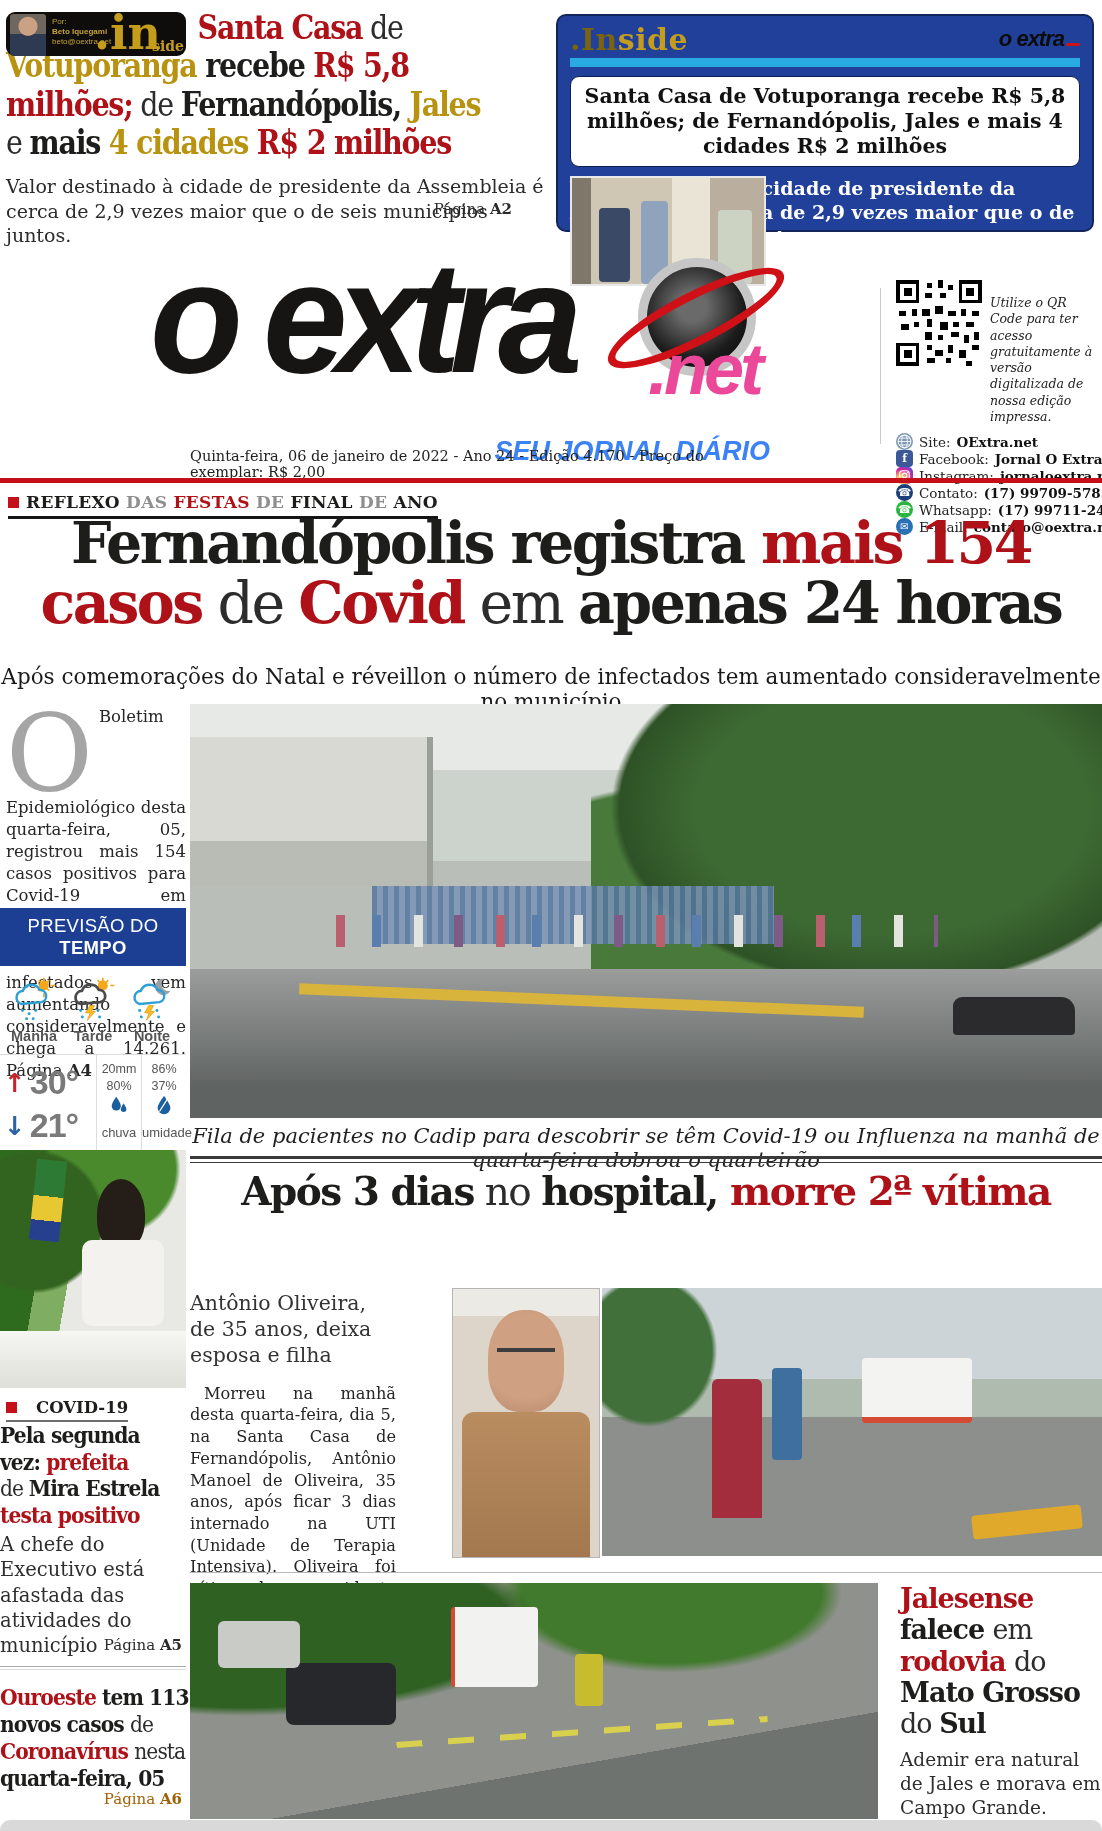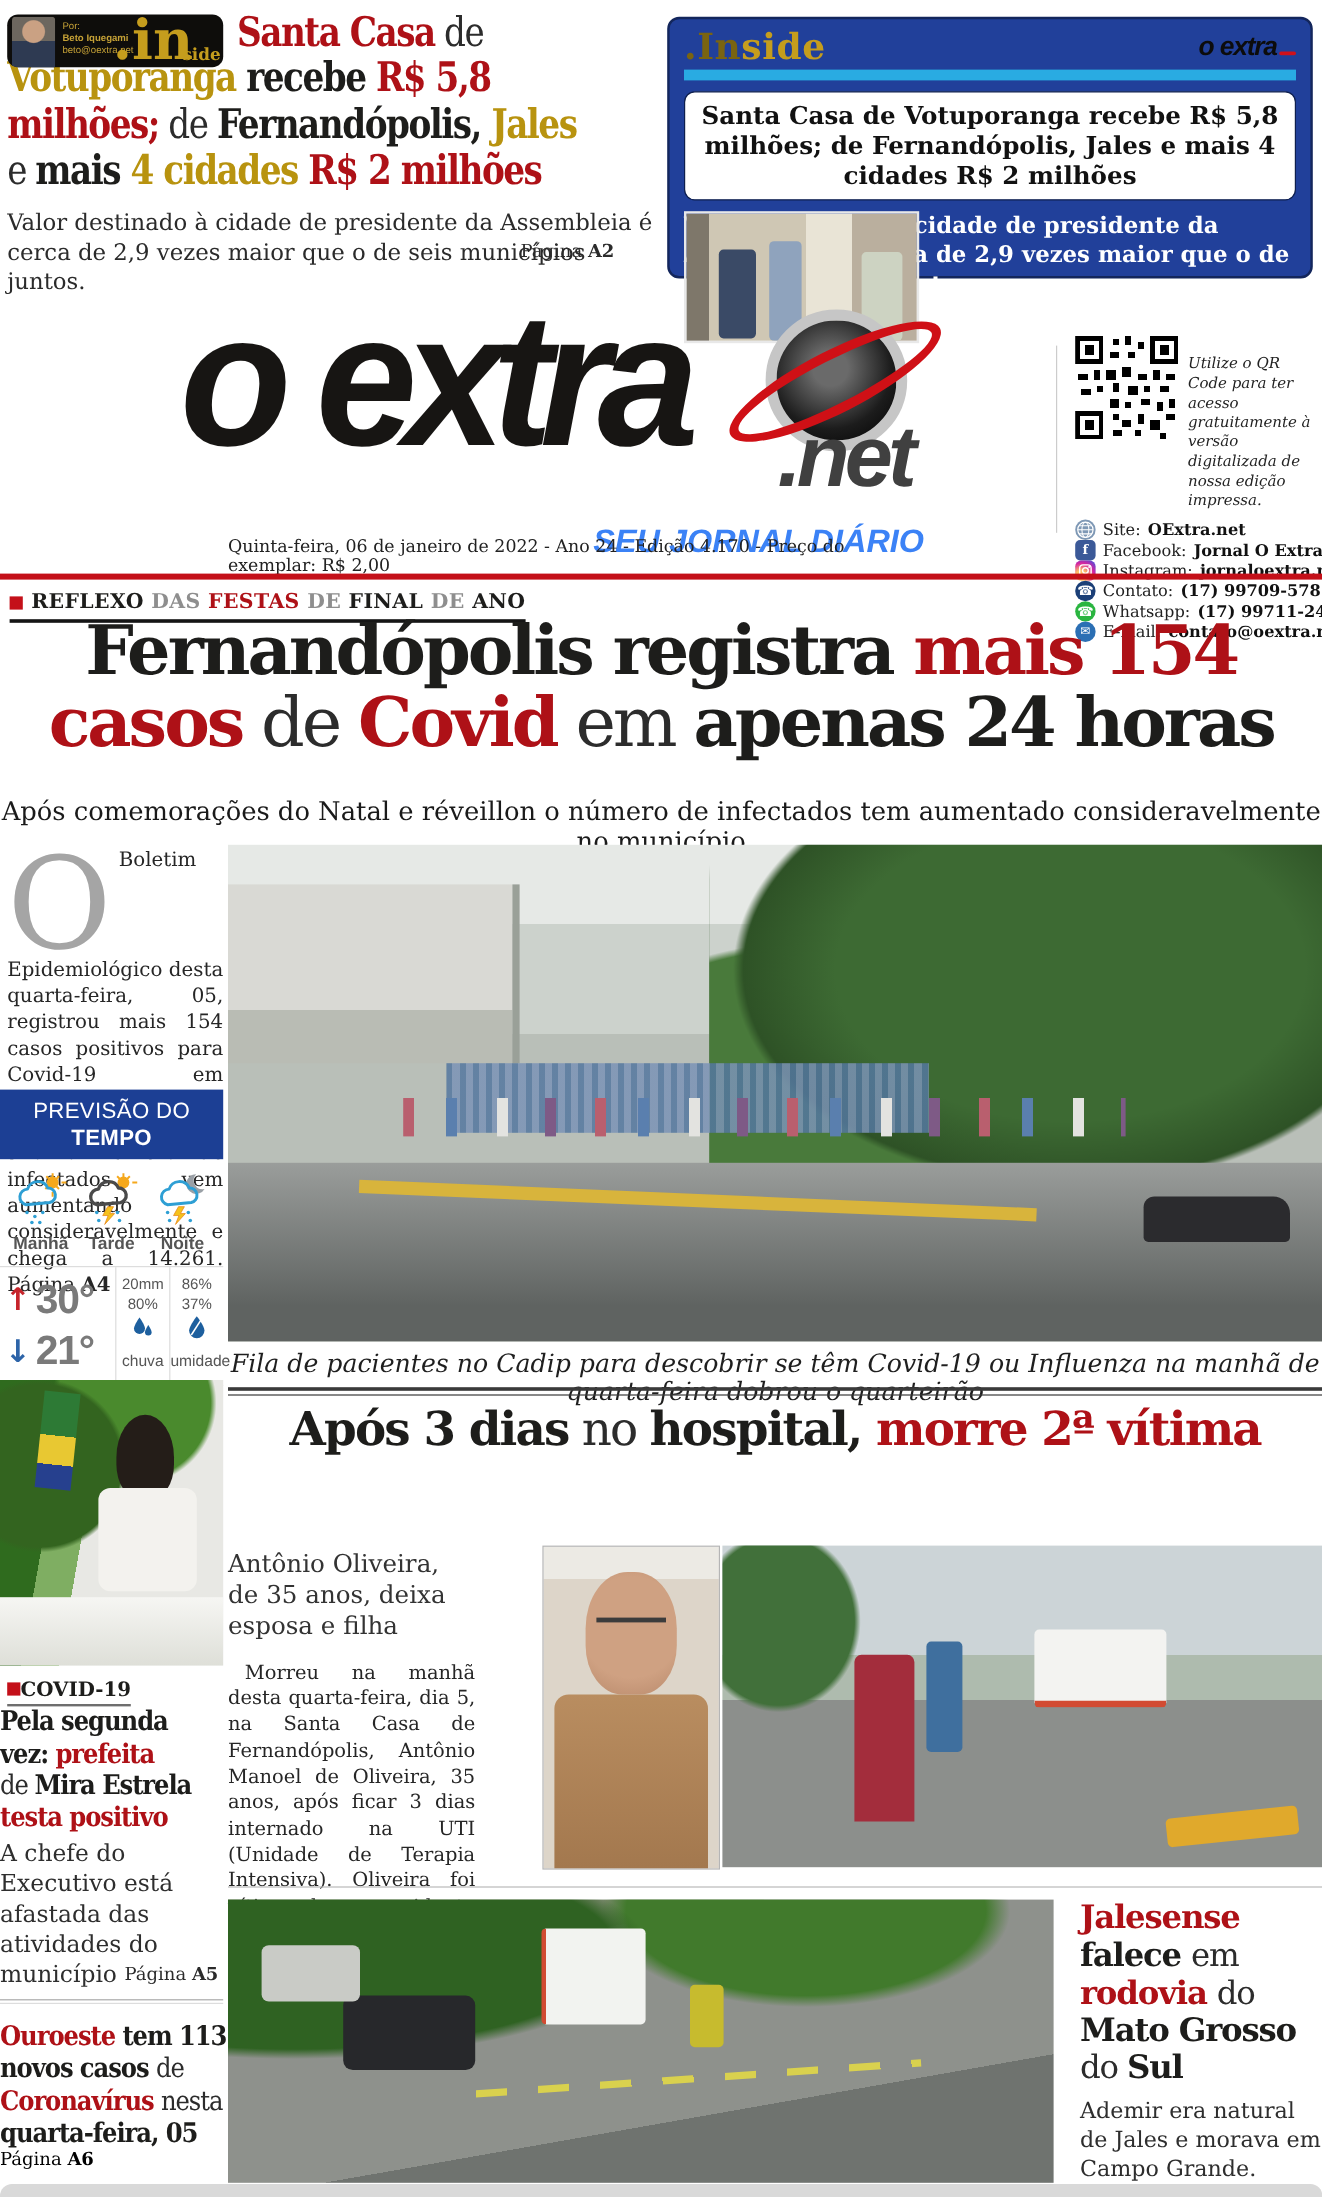--- a/index.html
+++ b/index.html
@@ -50,21 +50,21 @@
   .mast{left:0;top:240px;width:1102px;height:238px;}
   .m-logo{position:absolute;left:150px;top:0;width:620px;height:238px;}
   .m-text{position:absolute;left:0;top:-14px;font-family:"Liberation Sans",sans-serif;font-style:italic;font-weight:bold;
           font-size:152px;letter-spacing:-11px;color:#171513;z-index:2;transform:scaleY(1.04);transform-origin:top left;}
   .m-globe{position:absolute;left:488px;top:18px;width:118px;height:118px;border-radius:50%;z-index:1;
            border:9px solid #c6c6c6;box-sizing:border-box;
            background:radial-gradient(circle at 45% 40%,#6a6a6a 0 18%,#1c1c1c 62%,#000),
                       repeating-linear-gradient(0deg,transparent 0 8px,rgba(255,255,255,.22) 8px 9px);}
   .m-swoosh{position:absolute;left:448px;top:52px;width:196px;height:52px;border:8px solid #cf1016;border-radius:50%;
             transform:rotate(-27deg);z-index:3;box-sizing:border-box;}
-  .m-net{position:absolute;left:498px;top:100px;z-index:4;color:#404040;font-family:"Liberation Sans",sans-serif;
+  .m-net{position:absolute;left:498px;top:88px;z-index:4;color:#ec4899;font-family:"Liberation Sans",sans-serif;
          font-style:italic;font-weight:bold;font-size:72px;letter-spacing:-4px;}
   .m-tag{position:absolute;right:0;top:196px;font-family:"Liberation Sans",sans-serif;font-style:italic;font-weight:bold;
          font-size:27px;letter-spacing:0;color:#3b82f6;}
   .m-date{position:absolute;left:40px;top:208px;font-size:14.5px;color:#222;}
   .m-div{position:absolute;left:880px;top:48px;width:1px;height:156px;background:#ccc;}
   .m-right{position:absolute;left:896px;top:40px;width:206px;}
   .qr-row{display:flex;gap:8px;}
   .qr{width:86px;height:86px;flex:none;}
   .qr-note{font-style:italic;font-size:12.5px;line-height:1.3;color:#222;margin-top:15px;}
   .contacts{margin-top:8px;font-size:13.5px;}
@@ -143,32 +143,32 @@
   .rule-b{left:190px;top:1572px;width:912px;height:1px;background:#b9b9b9;}
   
   .woman-photo{left:0;top:1150px;width:186px;height:238px;
       background:radial-gradient(circle at 18% 30%,#33641f 0 30%,transparent 32%),
                  radial-gradient(circle at 60% 8%,#4a8a2d 0 26%,transparent 28%),
                  linear-gradient(100deg,#2f6b1e 0 26%,#7fae62 26% 40%,#e8e8e4 40%);}
   .wm-flag{left:18%;top:4%;width:16%;height:34%;background:linear-gradient(#2d7a35 0 45%,#e8c832 45% 75%,#26408e 75%);transform:rotate(6deg);}
   .wm-hair{left:52%;top:12%;width:26%;height:30%;background:#241d18;border-radius:50% 50% 42% 42%;}
   .wm-shirt{left:44%;top:38%;width:44%;height:36%;background:#f3f2ee;border-radius:10px;}
   .wm-desk{left:0;bottom:0;width:100%;height:24%;background:linear-gradient(#f6f6f3,#dedfd8);}
-  .cv-kick{left:6px;top:1398px;display:flex;align-items:center;gap:0;border-bottom:2px solid #6e6e6e;padding-bottom:3px;
+  .cv-kick{left:6px;top:1398px;display:flex;align-items:center;gap:19px;border-bottom:2px solid #6e6e6e;padding-bottom:3px;
            font-weight:bold;font-size:16.5px;}
   .cv-h{left:0;top:1422px;width:207px;transform:scaleX(0.9);transform-origin:top left;
         font-weight:bold;font-size:22.5px;letter-spacing:-1px;line-height:1.18;}
   .cv-h .hl-line{white-space:nowrap;}
   .cv-dek{left:0;top:1532px;width:186px;font-size:19.5px;line-height:1.3;color:#2e2e2e;}
   .cv-page{left:0;top:1636px;width:182px;text-align:right;font-size:15px;color:#2b2b2b;}
   .rule-l1{left:0;top:1666px;width:186px;height:2px;border-top:1px solid #aaa;border-bottom:1px solid #ddd;box-sizing:content-box;}
   .ou-h{left:0;top:1684px;width:207px;transform:scaleX(0.9);transform-origin:top left;
         font-weight:bold;font-size:22.5px;letter-spacing:-1px;line-height:1.2;}
   .ou-h .hl-line{white-space:nowrap;}
-  .ou-page{left:0;top:1790px;width:182px;text-align:left;font-size:15px;color:#000000;}
+  .ou-page{left:0;top:1790px;width:182px;text-align:right;font-size:15px;color:#a16207;}
   
   .bot-photo{left:190px;top:1583px;width:688px;height:236px;
       background:radial-gradient(ellipse at 8% 18%,#2f6222 0 30%,transparent 33%),
                  radial-gradient(ellipse at 70% 4%,#417a2c 0 22%,transparent 25%),
                  linear-gradient(170deg,#7d8a70 0 22%,#8e918c 22% 70%,#6f736f 70%);}
   .bp-van{left:38%;top:10%;width:12%;height:34%;background:#f2f3f0;border-radius:4px;border-left:4px solid #d24b32;}
   .bp-car1{left:14%;top:34%;width:16%;height:26%;background:#27282b;border-radius:8px;}
   .bp-car2{left:4%;top:16%;width:12%;height:20%;background:#c9cbc6;border-radius:6px;}
   .bp-person{left:56%;top:30%;width:4%;height:22%;background:#c7bb2e;border-radius:4px;}
   .bp-line{left:30%;top:62%;width:54%;height:6px;background:repeating-linear-gradient(90deg,#d9d14e 0 26px,transparent 26px 52px);transform:rotate(-4deg);}

